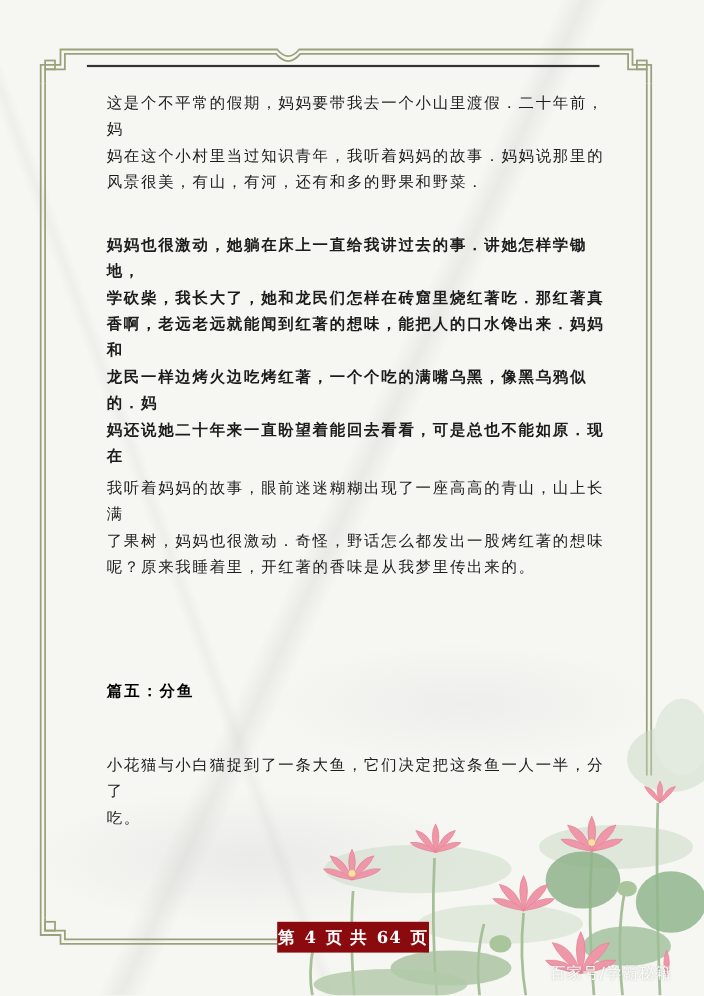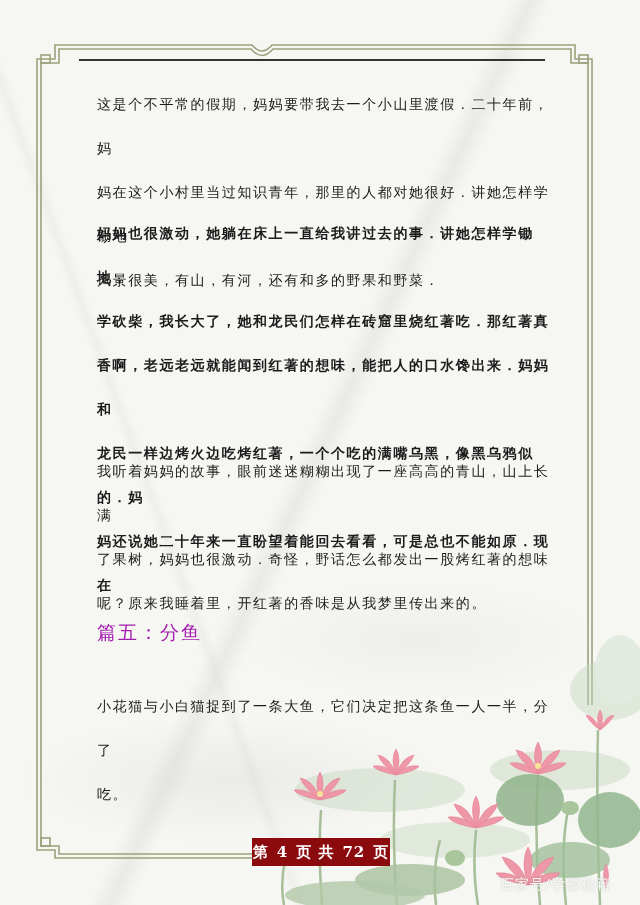--- a/index.html
+++ b/index.html
@@ -17,26 +17,26 @@
       linear-gradient(70deg, transparent 30%, rgba(215,215,210,0.25) 31%, transparent 32%),
       #f6f6f3;
   }
   .frame-svg { position: absolute; left: 0; top: 0; }
   .rule {
     position: absolute; left: 79px; top: 59px; width: 466px; height: 1.5px;
     background: #333;
   }
   .para {
     position: absolute; left: 97px; width: 456px;
-    font-size: 14px; line-height: 44px; color: #1c1c1c; letter-spacing: 1.6px;
+    font-size: 14px; line-height: 24px; color: #1c1c1c; letter-spacing: 1.6px;
     margin: 0;
   }
   .section-title {
     position: absolute; left: 97px; top: 620px;
-    font-size: 19px; color: #a21caf; letter-spacing: 2px; font-weight: normal;
+    font-size: 14px; color: #000000; letter-spacing: 2px; font-weight: bold;
   }
   .page-box {
     position: absolute; left: 252px; top: 838px; width: 138px; height: 28px;
     background: #8b0a0e; color: #fff; font-weight: bold;
     display: flex; align-items: center; justify-content: center; gap: 8px;
     font-size: 15px; letter-spacing: 1px; z-index: 5;
   }
   .page-box span { display: inline-block; }
   .watermark {
     position: absolute; left: 500px; top: 876px;
@@ -69,33 +69,33 @@
 
     <line x1="588" y1="76" x2="588" y2="705"></line>
     <line x1="592" y1="76" x2="592" y2="705"></line>
   </g>
 </svg>
 
 <div class="rule"></div>
 
 <div class="para" style="top:82px;">
   <div>这是个不平常的假期，妈妈要带我去一个小山里渡假．二十年前，妈</div>
-  <div>妈在这个小村里当过知识青年，那里的人都对她很好．讲她怎样学锄地</div>
+  <div>妈在这个小村里当过知识青年，我听着妈妈的故事．妈妈说那里的</div>
   <div>风景很美，有山，有河，还有和多的野果和野菜．</div>
 </div>
 
 <div class="para" style="top:211px;font-weight:bold;">
   <div>妈妈也很激动，她躺在床上一直给我讲过去的事．讲她怎样学锄地，</div>
   <div>学砍柴，我长大了，她和龙民们怎样在砖窟里烧红著吃．那红著真</div>
   <div>香啊，老远老远就能闻到红著的想味，能把人的口水馋出来．妈妈和</div>
   <div>龙民一样边烤火边吃烤红著，一个个吃的满嘴乌黑，像黑乌鸦似的．妈</div>
   <div>妈还说她二十年来一直盼望着能回去看看，可是总也不能如原．现在</div>
 </div>
 
-<div class="para" style="top:449px;">
+<div class="para" style="top:432px;">
   <div>我听着妈妈的故事，眼前迷迷糊糊出现了一座高高的青山，山上长满</div>
   <div>了果树，妈妈也很激动．奇怪，野话怎么都发出一股烤红著的想味</div>
   <div>呢？原来我睡着里，开红著的香味是从我梦里传出来的。</div>
 </div>
 
 <div class="section-title">篇五：分鱼</div>
 
 <div class="para" style="top:684px;">
   <div>小花猫与小白猫捉到了一条大鱼，它们决定把这条鱼一人一半，分了</div>
   <div>吃。</div>
@@ -179,17 +179,17 @@
     <g transform="translate(606,888)">
       <path d="M0 0 Q-5 -14 0 -24 Q5 -14 0 0Z"></path>
     </g>
   </g>
 </svg>
 
 <div class="page-box">
   <span>第</span>
   <span>4</span>
   <span>页  共</span>
-  <span>72</span>
+  <span>64</span>
   <span>页</span>
 </div>
 
 <div class="watermark">百家号/学霸秘籍</div>
 
 </body></html>

